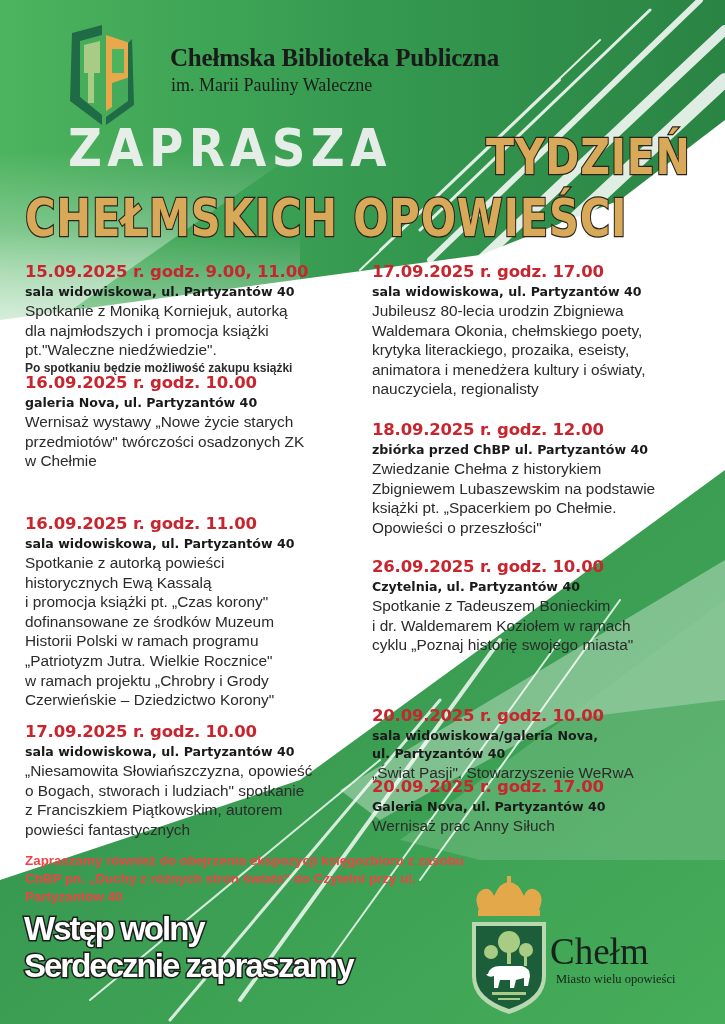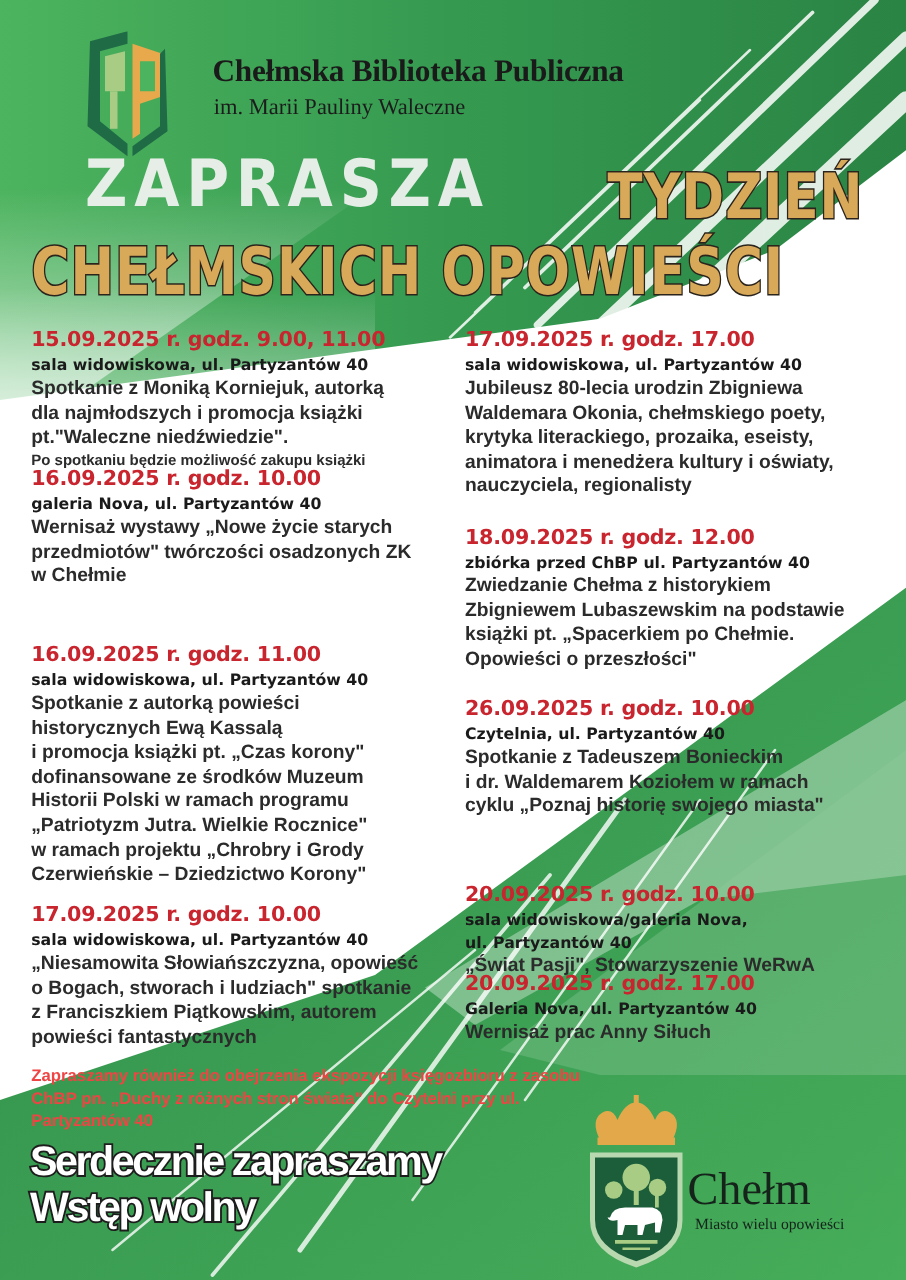--- a/index.html
+++ b/index.html
@@ -8,21 +8,21 @@
   .layer{position:absolute;z-index:2;}
   .lib-title{left:170px;top:44px;font-family:"Liberation Serif",serif;font-weight:bold;font-size:25px;color:#1a1a1a;letter-spacing:-0.2px;white-space:nowrap;}
   .lib-sub{left:171px;top:75px;font-family:"Liberation Serif",serif;font-size:18px;color:#1c1c1c;white-space:nowrap;}
   .zaprasza{left:68px;top:118px;font-family:"DejaVu Sans",sans-serif;font-weight:bold;font-size:52px;letter-spacing:6px;color:#f4f4f4;opacity:.92;white-space:nowrap;transform:scaleX(.9);transform-origin:left;}
   .gold{font-family:"DejaVu Sans",sans-serif;font-weight:bold;color:#d9a95a;-webkit-text-stroke:2.5px #2a241c;paint-order:stroke fill;white-space:nowrap;}
   .tydzien{left:486px;top:128px;font-size:50px;transform:scaleX(.82);transform-origin:left;letter-spacing:1px;}
   .chelmskich{left:25px;top:188px;font-size:52px;transform:scaleX(.80);transform-origin:left;letter-spacing:1px;}
   .ev{position:absolute;z-index:2;}
   .ev .date{font-family:"DejaVu Sans",sans-serif;font-weight:bold;font-size:16.5px;color:#c8252f;white-space:nowrap;letter-spacing:-0.2px;}
   .ev .loc{font-family:"DejaVu Sans",sans-serif;font-weight:bold;font-size:12.6px;color:#1a1a1a;line-height:18px;margin-top:2px;white-space:nowrap;}
-  .ev .desc{font-family:"Liberation Sans",sans-serif;font-weight:bold;font-size:15.4px;color:#2b2b2b;line-height:19.6px;white-space:pre-line;}
+  .ev .desc{font-family:"Liberation Sans",sans-serif;font-weight:normal;font-size:15.4px;color:#2b2b2b;line-height:19.6px;white-space:pre-line;}
   .ev .note{font-family:"Liberation Sans",sans-serif;font-weight:bold;font-size:12px;color:#2b2b2b;line-height:17px;white-space:nowrap;}
   .extra{left:25px;top:852px;width:455px;font-family:"Liberation Sans",sans-serif;font-weight:bold;font-size:13.4px;color:#ef4444;line-height:18px;}
   .wstep{left:24px;top:910px;font-family:"Liberation Sans",sans-serif;font-weight:bold;font-size:33px;color:#ffffff;-webkit-text-stroke:3px #1d1d1d;paint-order:stroke fill;letter-spacing:-2px;line-height:37px;white-space:nowrap;}
   .chelm{left:550px;top:930px;font-family:"Liberation Serif",serif;font-weight:normal;font-size:37px;color:#15231b;white-space:nowrap;}
   .chelm-sub{left:556px;top:972px;font-family:"Liberation Serif",serif;font-size:12.5px;color:#15231b;white-space:nowrap;}
 </style>
 </head>
 <body>
 
 <svg class="bg" width="725" height="1024" viewBox="0 0 725 1024">
@@ -159,22 +159,22 @@
 
 <div class="ev" style="left:372px;top:777px;">
   <div class="date">20.09.2025 r. godz. 17.00</div>
   <div class="loc">Galeria Nova, ul. Partyzantów 40</div>
   <div class="desc">Wernisaż prac Anny Siłuch</div>
 </div>
 
 <div class="layer extra">Zapraszamy również do obejrzenia ekspozycji księgozbioru z zasobu ChBP pn. „Duchy z różnych stron świata" do Czytelni przy ul. Partyzantów 40</div>
 
 <div class="layer wstep">
+  <div>Wstęp wolny</div>
   <div>Serdecznie zapraszamy</div>
-  <div>Wstęp wolny</div>
 </div>
 
 <svg class="layer" style="left:466px;top:876px;" width="86" height="140" viewBox="0 0 86 140">
 
   <path d="M14 36 Q6 20 16 14 Q24 10 28 20 Q34 6 43 6 Q52 6 58 20 Q62 10 70 14 Q80 20 72 36 Z" fill="#e3a84a"></path>
   <rect x="12" y="34" width="62" height="6" fill="#e3a84a"></rect>
   <rect x="41" y="0" width="4" height="8" fill="#e3a84a"></rect>
 
   <path d="M6 46 L80 46 L80 100 Q80 126 43 138 Q6 126 6 100 Z" fill="#b8d8b0"></path>
   <path d="M10 50 L76 50 L76 100 Q76 122 43 133 Q10 122 10 100 Z" fill="#1c5e3a"></path>

